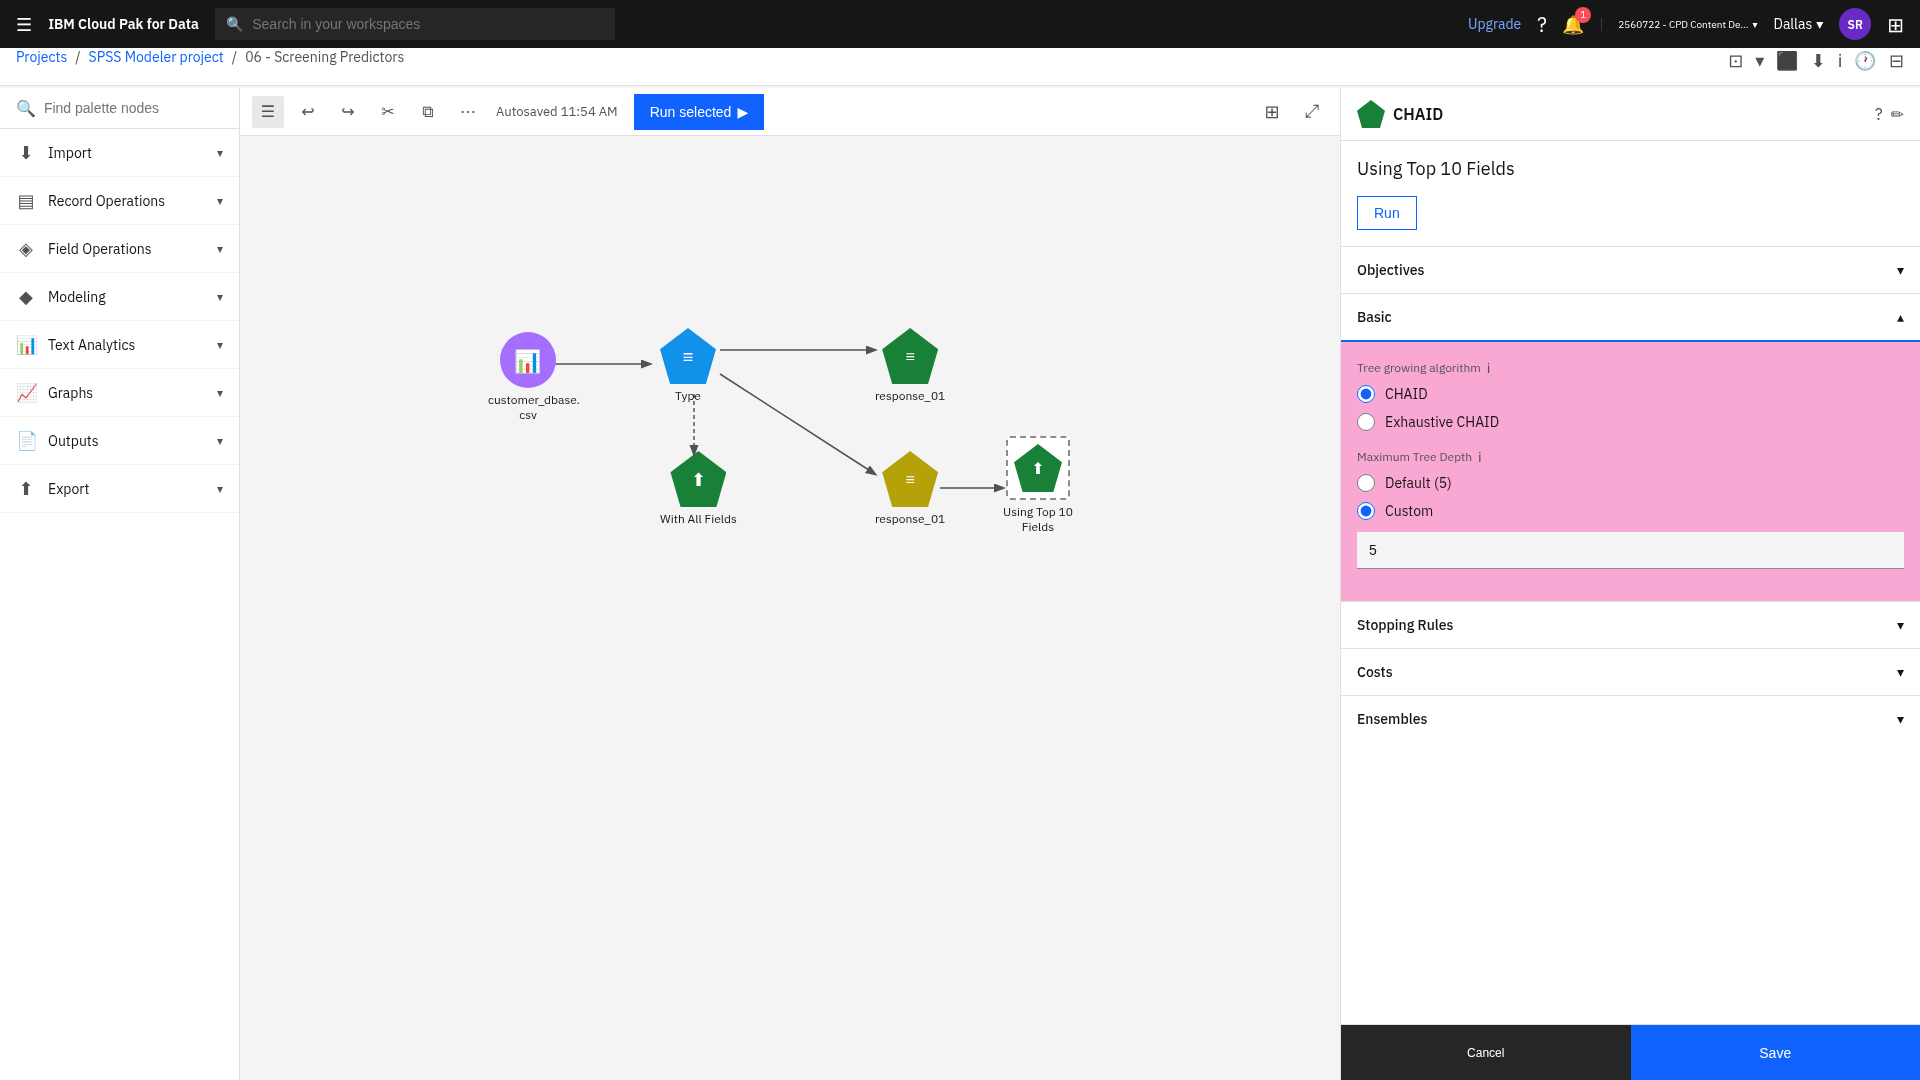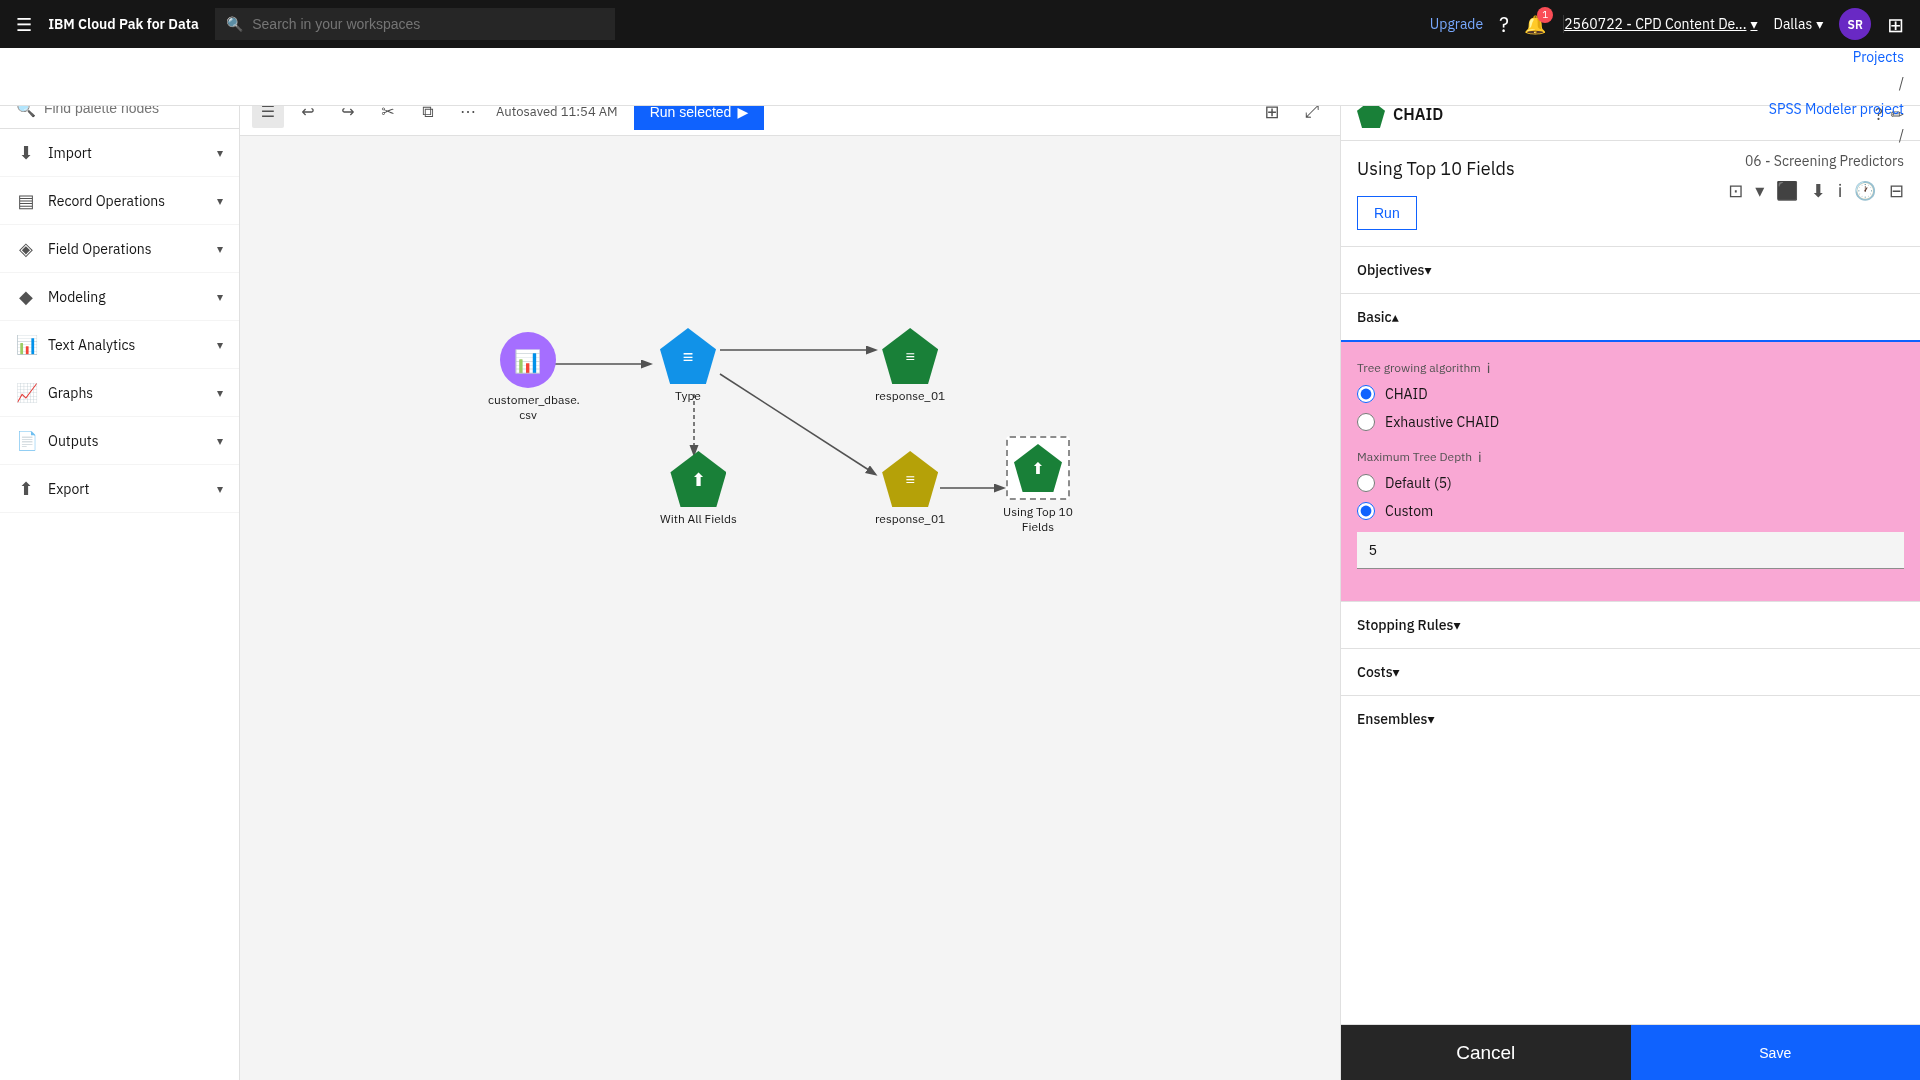--- a/index.html
+++ b/index.html
@@ -22,39 +22,39 @@
     .top-nav .nav-right { display: flex; align-items: center; gap: 16px; margin-left: auto; }
     .top-nav .upgrade-btn { color: #78a9ff; font-size: 14px; cursor: pointer; }
     .top-nav .icon-btn { color: #fff; font-size: 18px; cursor: pointer; position: relative; }
     .top-nav .notif-badge {
       position: absolute; top: -6px; right: -6px;
       background: #fa4d56; color: #fff; font-size: 10px;
       border-radius: 50%; width: 16px; height: 16px;
       display: flex; align-items: center; justify-content: center;
     }
     .top-nav .workspace-selector {
-      display: flex; align-items: center; gap: 4px; color: #fff; font-size: 14px; cursor: pointer;
-      border-left: 1px solid #393939; padding-left: 0; text-decoration: underline;
+      display: flex; align-items: center; gap: 4px; color: #fff; font-size: 10px; cursor: pointer;
+      border-left: 1px solid #393939; padding-left: 16px;
     }
     .top-nav .region-selector {
       display: flex; align-items: center; gap: 4px; color: #fff; font-size: 14px; cursor: pointer;
     }
     .top-nav .avatar {
       width: 32px; height: 32px; border-radius: 50%; background: #6929c4;
       display: flex; align-items: center; justify-content: center;
       color: #fff; font-size: 12px; font-weight: 600; cursor: pointer;
     }
     .top-nav .grid-icon { font-size: 20px; color: #fff; cursor: pointer; }
 
     
     .breadcrumb-bar {
-      display: flex; align-items: flex-end; height: 58px;
+      display: flex; align-items: flex-start; height: 38px;
       background: #fff; border-bottom: 1px solid #e0e0e0;
       padding: 0 16px; gap: 8px;
-      position: fixed; top: 48px; left: 0; right: 0; z-index: 99; flex-direction: column;
+      position: fixed; top: 48px; left: 0; right: 0; z-index: 99;
     }
     .breadcrumb-bar a { color: #0f62fe; font-size: 14px; text-decoration: none; }
     .breadcrumb-bar span { color: #525252; font-size: 14px; }
     .breadcrumb-bar .sep { color: #525252; }
     .breadcrumb-bar .breadcrumb-right { margin-left: auto; display: flex; align-items: center; gap: 12px; }
     .breadcrumb-bar .breadcrumb-right .icon-btn { color: #525252; font-size: 18px; cursor: pointer; }
 
     
     .main-layout {
       display: flex; position: fixed; top: 88px; left: 0; right: 0; bottom: 0;
@@ -162,21 +162,21 @@
     .run-section { padding: 8px 16px 16px; }
     .run-section .run-outline-btn {
       border: 1px solid #0f62fe; color: #0f62fe; background: transparent;
       padding: 8px 16px; font-size: 14px; cursor: pointer; display: flex; align-items: center; gap: 6px;
     }
 
     .panel-content { flex: 1; overflow-y: auto; }
 
     .accordion-item { border-top: 1px solid #e0e0e0; }
     .accordion-header {
-      display: flex; align-items: center; 
+      display: flex; align-items: center; justify-content: space-between;
       padding: 14px 16px; cursor: pointer; font-size: 14px; font-weight: 500; color: #161616;
     }
     .accordion-body { padding: 16px; border-top: 2px solid #0f62fe; background: #f9a8d4; }
 
     .field-group { margin-bottom: 16px; }
     .field-label { font-size: 12px; color: #525252; margin-bottom: 8px; display: flex; align-items: center; gap: 6px; }
     .field-label .info-icon { font-size: 14px; color: #525252; cursor: pointer; }
 
     .radio-group { display: flex; flex-direction: column; gap: 10px; }
     .radio-item { display: flex; align-items: center; gap: 10px; font-size: 14px; cursor: pointer; }
@@ -186,21 +186,21 @@
 
     .text-input-field {
       width: 100%; padding: 10px 12px; border: none; border-bottom: 1px solid #8d8d8d;
       background: #f4f4f4; font-size: 14px; color: #161616; outline: none;
     }
 
     .panel-footer {
       display: flex; border-top: 1px solid #e0e0e0; height: 56px;
     }
     .panel-footer .cancel-btn {
-      flex: 1; background: #262626; color: #fff; border: none; font-size: 19px;
+      flex: 1; background: #262626; color: #fff; border: none; font-size: 12px;
       cursor: pointer; display: flex; align-items: center; justify-content: center;
     }
     .panel-footer .save-btn {
       flex: 1; background: #0f62fe; color: #fff; border: none; font-size: 14px;
       cursor: pointer; display: flex; align-items: center; justify-content: center;
     }
 
     
     .canvas-svg {
       position: absolute; top: 0; left: 0; width: 100%; height: 100%;

